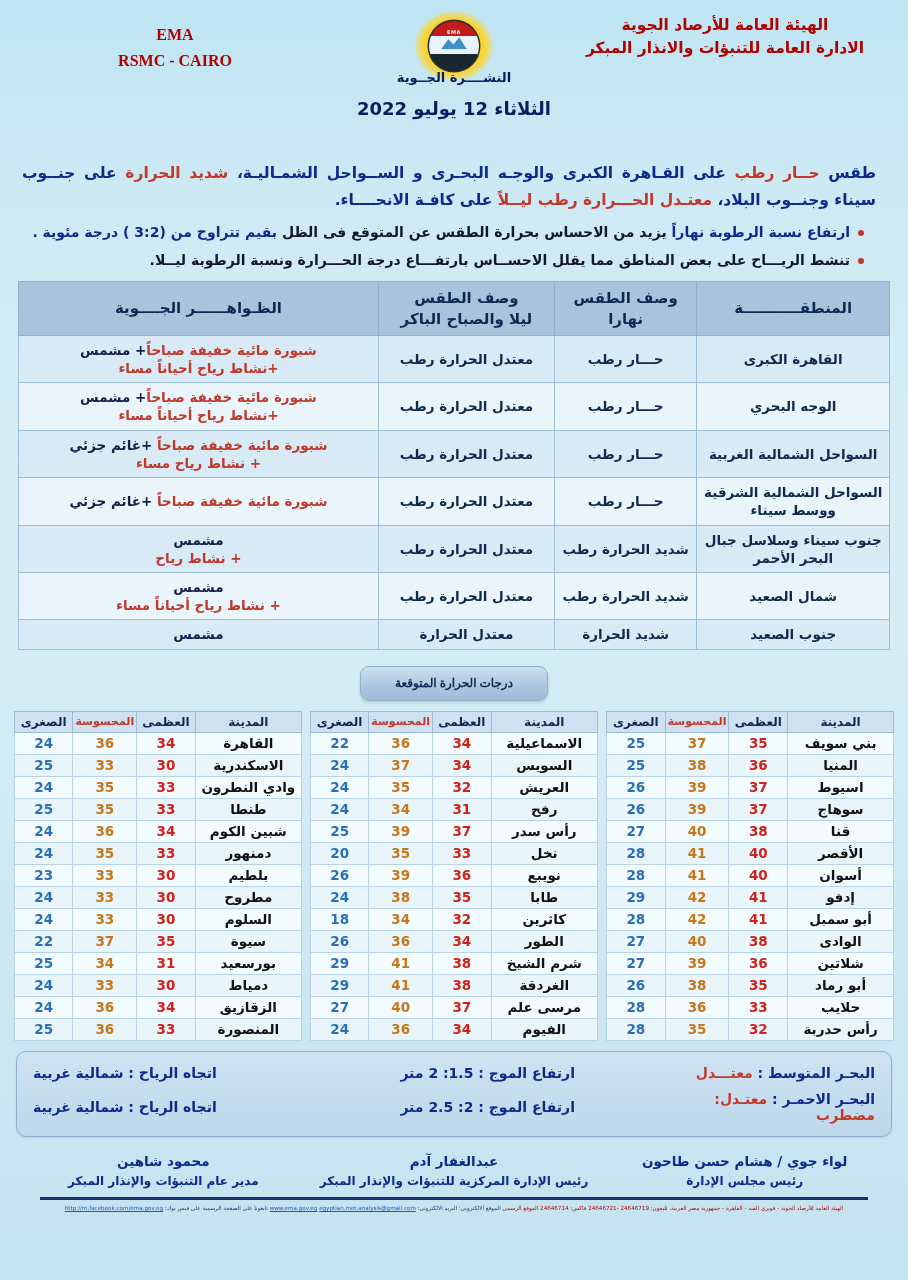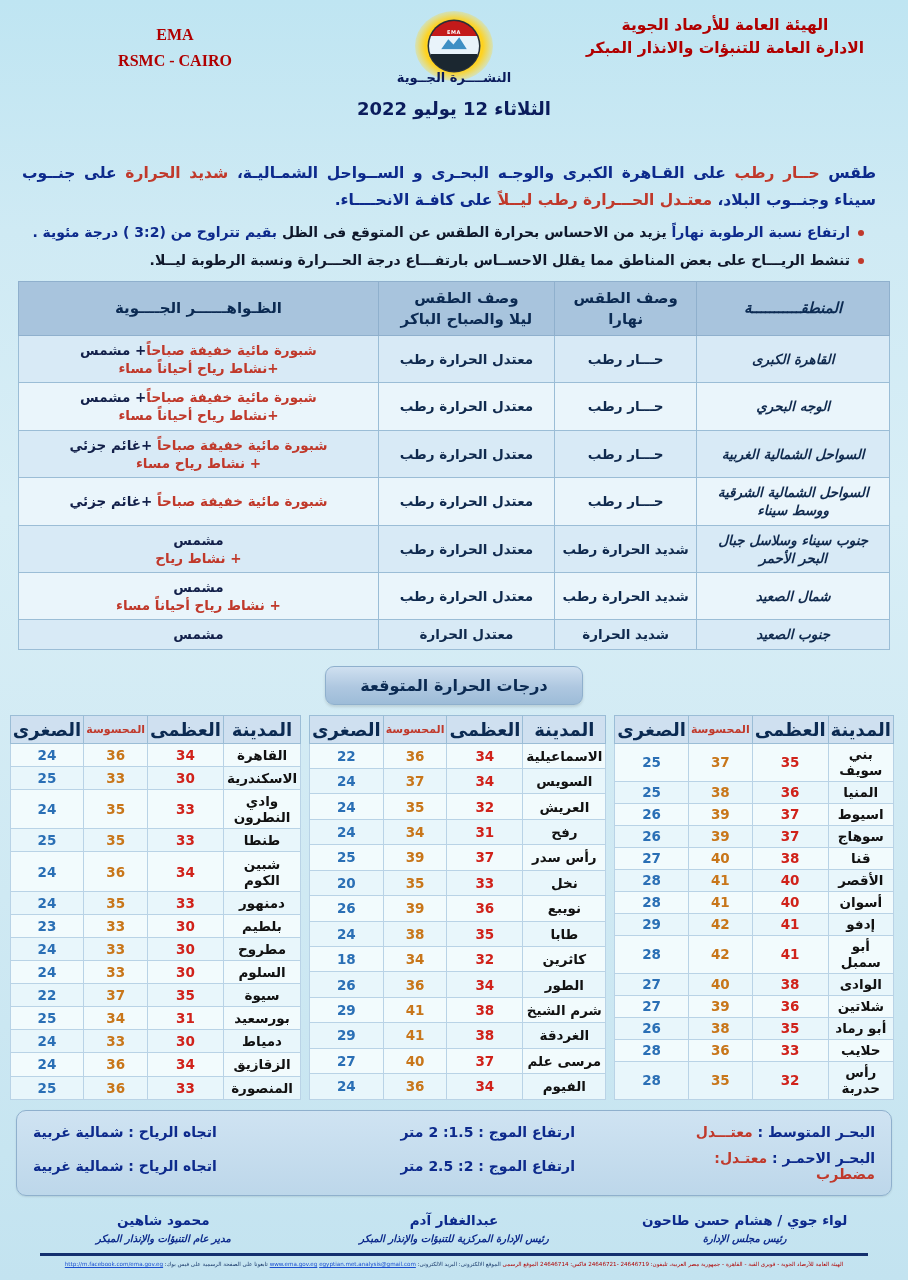--- a/index.html
+++ b/index.html
@@ -79,44 +79,45 @@
   table.main th{
     background:#a8c4dd;color:#0b2a52;font-weight:bold;font-size:15px;
     border:1px solid #8fb0cd;padding:6px 4px;line-height:1.35;vertical-align:middle;
   }
   table.main td{
     border:1px solid #9bbdd6;padding:5px 6px;font-size:13.5px;font-weight:bold;
     text-align:center;vertical-align:middle;line-height:1.35;color:#102a4e;
   }
   table.main tr:nth-child(odd) td{background:#d8eaf6;}
   table.main tr:nth-child(even) td{background:#eaf5fb;}
-  .col-region{width:22%;font-style:italic;}
+  .col-region{width:22%;}
   .col-day{width:16%;}
   .col-night{width:20%;}
   .col-phen{width:42%;}
   .ph{color:#c0392b;}
   .ph-dark{color:#13204a;}
 
   
   .temp-banner-row{display:flex;justify-content:center;margin:16px 0 10px 0;}
   .temp-banner{
     background:linear-gradient(180deg,#cfe0f0 0%,#aec7e0 55%,#9dbcd8 100%);
     border:1px solid #8fb0cd;border-radius:9px;padding:9px 34px;
-    color:#0b2a52;font-weight:bold;font-size:16px;
+    color:#0b2a52;font-weight:bold;font-size:12px;
     box-shadow:0 2px 3px rgba(0,0,0,.12);
+    font-family:Liberation Serif, serif;
   }
 
   
   .temp-tables{display:flex;gap:8px;justify-content:space-between;margin:0 14px;}
   table.temp{
     border-collapse:collapse;background:#fff;border:1.5px solid #8fb0cd;
     table-layout:fixed;flex:1;
   }
   table.temp th{
-    background:#cfe0f0;color:#0b2a52;font-weight:bold;font-size:18px;
+    background:#cfe0f0;color:#0b2a52;font-weight:bold;font-size:12px;
     border:1px solid #9bbdd6;padding:3px 2px;white-space:nowrap;
   }
   table.temp th.meas{color:#c0392b;font-size:11px;}
   table.temp td{
     border:1px solid #b9d3e6;padding:2.5px 3px;font-weight:bold;font-size:13.5px;
     text-align:center;background:#f2fbfd;
   }
   table.temp tr:nth-child(even) td{background:#e8f6fb;}
   td.city{font-size:12px;color:#111;text-align:center;}
   td.max{color:#d0221a;}
@@ -134,21 +135,21 @@
   .sea-row{display:flex;align-items:center;padding:5px 2px;font-size:14px;font-weight:bold;}
   .sea-name{color:#0d2a8c;width:25%;text-align:right;}
   .sea-state{color:#c0392b;}
   .sea-wave{color:#0d2a8c;width:42%;text-align:center;}
   .sea-wind{color:#0d2a8c;width:33%;text-align:left;}
 
   
   .sigs{display:flex;margin:14px 18px 0 18px;color:#0d2a8c;font-weight:bold;}
   .sig{flex:1;text-align:center;font-size:13.5px;line-height:1.6;}
   .sig .nm{display:block;}
-  .sig .rl{display:block;font-size:10px;font-style:italic;}
+  .sig .rl{display:block;font-size:12px;}
   .rule{margin:6px 40px 0 40px;height:3px;background:#14306e;}
   .footline{
     margin:5px 16px 0 16px;text-align:center;font-size:5.6px;color:#1a3a6b;
     line-height:1.3;white-space:nowrap;overflow:hidden;
   }
   .footline .lnk{color:#1a4fd0;text-decoration:underline;}
   .footline .rdd{color:#b00000;}
 </style>
 </head>
 <body>

